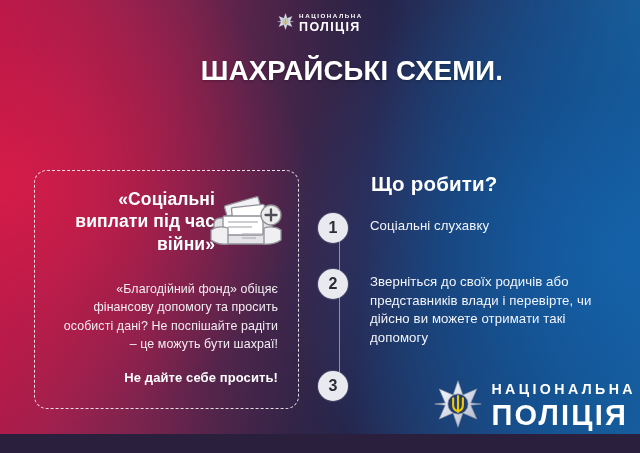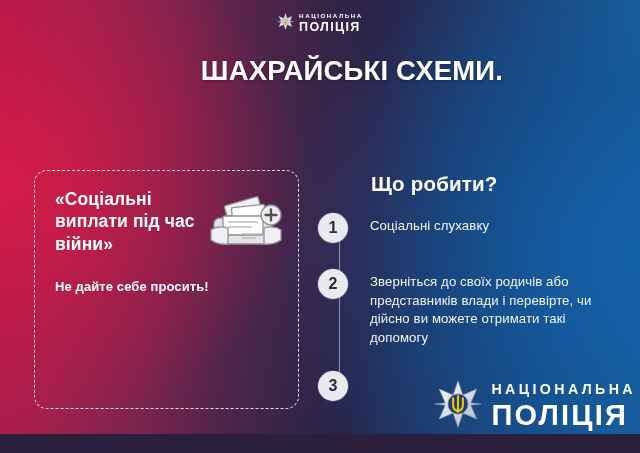--- a/index.html
+++ b/index.html
@@ -92,20 +92,21 @@
   #info-card {
     position: absolute;
     left: 34px;
     top: 170px;
     width: 265px;
     height: 239px;
     box-sizing: border-box;
     border: 1.6px dashed rgba(255,255,255,0.85);
     border-radius: 13px;
     padding: 17px 20px 0 20px;
+    text-align: right;
   }
   #card-head-row {
     position: relative;
     height: 74px;
   }
   #card-title {
     color: #ffffff;
     font-weight: bold;
     font-size: 17.5px;
     line-height: 1.28;
@@ -260,20 +261,21 @@
             <line x1="34" y1="40" x2="54" y2="40" stroke="#b4b4bc"></line>
             <line x1="34" y1="44" x2="48" y2="44" stroke="#b4b4bc"></line>
           </g>
           <g>
             <circle cx="63" cy="21" r="10" fill="#ececed" stroke="#8f8f97" stroke-width="1.4"></circle>
             <path d="M63 15.5 L63 26.5 M57.5 21 L68.5 21" stroke="#4e4e56" stroke-width="2.3" stroke-linecap="round"></path>
           </g>
         </svg>
       </span>
     </div>
+    <div id="card-body">«Благодійний фонд» обіцяє фінансову допомогу та просить особисті дані? Не поспішайте радіти – це можуть бути шахраї!</div>
     <div id="card-note">Не дайте себе просить!</div>
   </div>
 
   <div id="steps-heading">Що робити?</div>
 
   <div id="steps-list">
     <div id="steps-rail"></div>
 
     <div class="step" id="step-1">
       <div class="step-badge">1</div>

